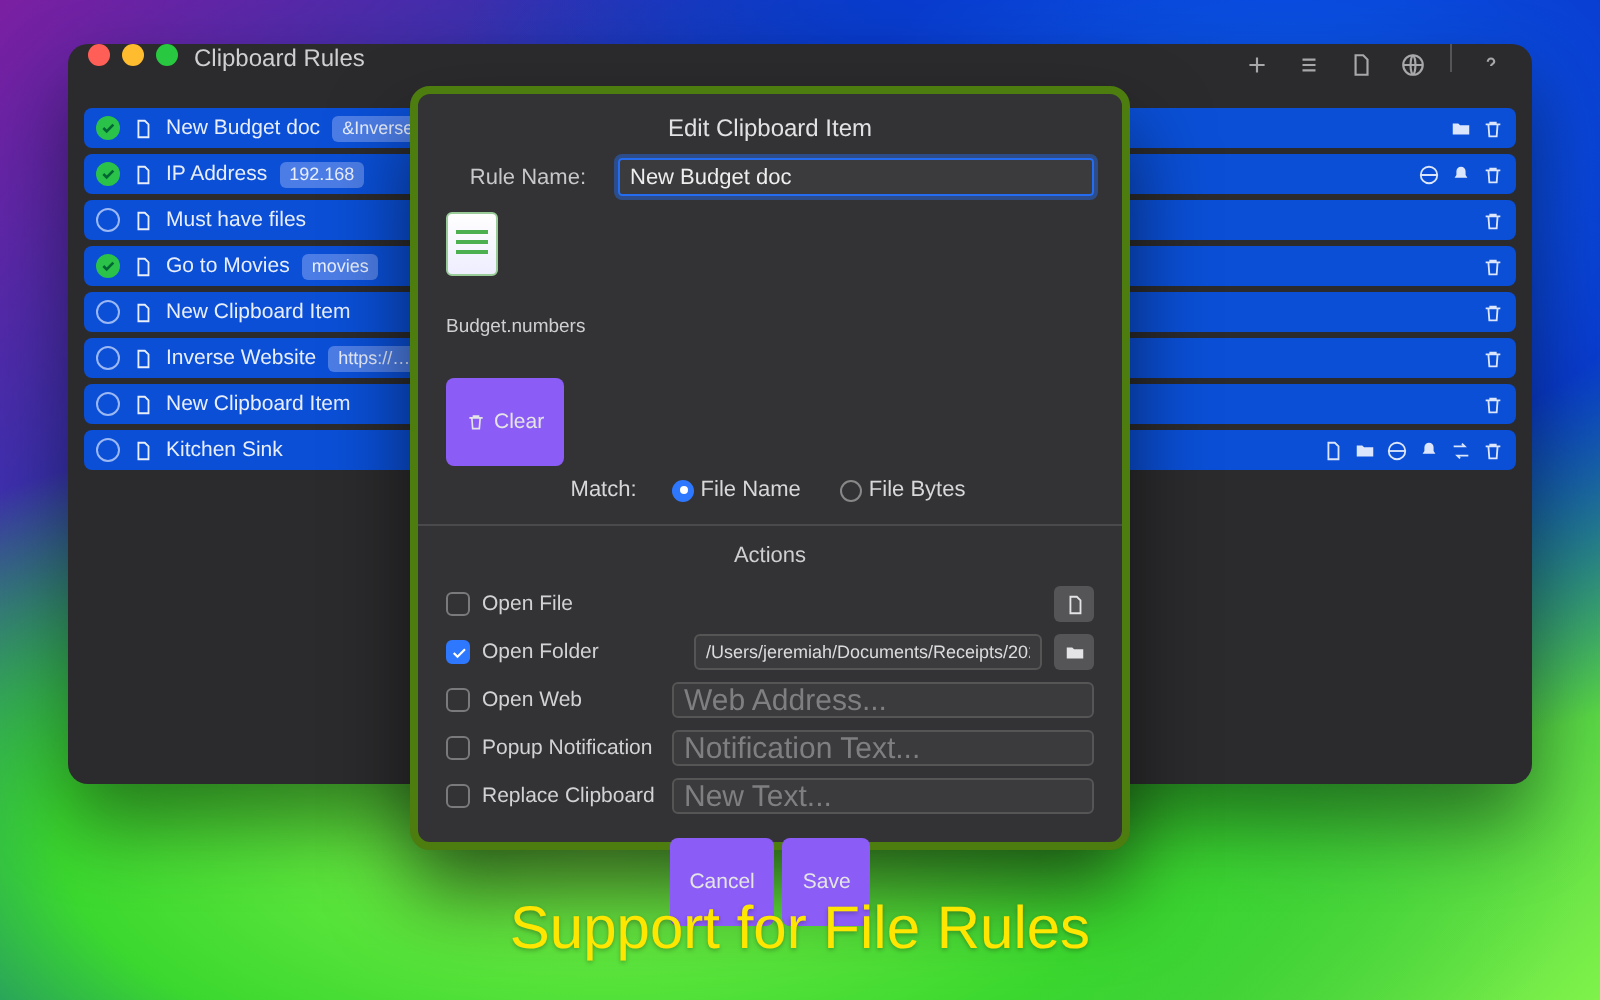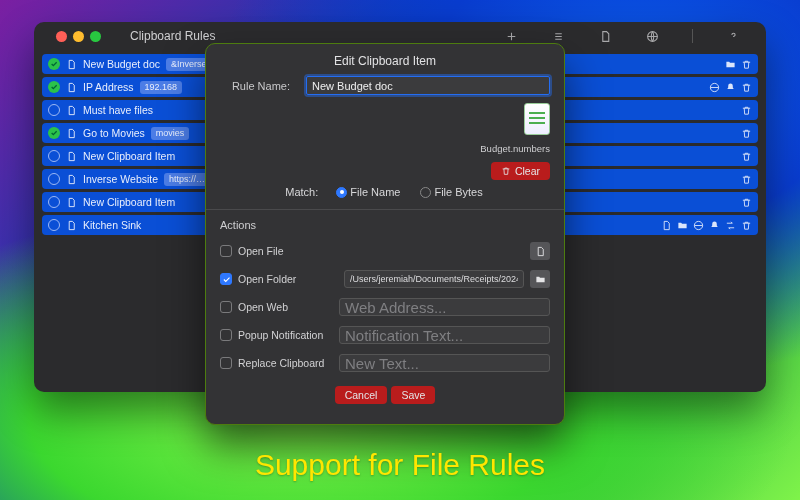--- a/index.html
+++ b/index.html
@@ -9,21 +9,21 @@
       radial-gradient(ellipse 900px 400px at 300px 420px, #7ff34a 0%, #3bd82f 30%, rgba(0,0,0,0) 55%),
       radial-gradient(ellipse 700px 500px at 640px 80px, #0b5ef0 0%, #093ccf 30%, rgba(0,0,0,0) 60%),
       linear-gradient(135deg, #7b1fa2 0%, #0a3db6 35%, #0a9a3b 65%, #7ff34a 100%);
     position: relative;
   }
   .window {
     position: absolute; left: 34px; top: 22px; width: 732px; height: 370px;
     background: #2b2b2d; border-radius: 10px; box-shadow: 0 20px 40px rgba(0,0,0,.45);
     overflow: hidden;
   }
-  .titlebar { height: 28px; display:flex; align-items:center; gap:25px; padding:0 22px; }
+  .titlebar { height: 28px; display:flex; gap:4px; padding:0 10px; }
   .tlights { display:flex; gap:6px; }
   .tl { width:11px; height:11px; border-radius:50%; }
   .tl.r{background:#ff5f57}.tl.y{background:#febc2e}.tl.g{background:#28c840}
   .title { color:#cfcfd1; font-size:12px; margin-left:4px; flex:0 0 auto; }
   .tspacer{flex:1}
   .tbtn { width:22px; height:20px; color:#a8a8aa; display:flex; align-items:center; justify-content:center; border-radius:4px; }
   .tbtn svg{width:13px;height:13px;}
   .tsearchwrap{display:flex;align-items:center;gap:4px;color:#8a8a8c;font-size:11px;background:#3a3a3c;border-radius:4px;padding:2px 8px;min-width:110px}
   .tsearchwrap input{background:transparent;border:none;outline:none;color:#cfcfcf;font-size:11px;width:80px}
 
@@ -41,42 +41,42 @@
   .rname{white-space:nowrap}
   .rtag{background:#4c7de6;border-radius:3px;padding:0 5px;font-size:9px;line-height:13px;height:13px}
   .rspacer{flex:1}
   .ractions{display:flex;gap:5px;align-items:center;color:#dbe5fb}
   .ractions span{width:11px;height:11px;display:flex;align-items:center;justify-content:center}
   .ractions svg{width:11px;height:11px}
 
   
   .modal {
     position:absolute; left:205px; top:43px; width:360px; height:382px;
-    background:#333335; border:1px solid #4d7c0f; border-radius:10px;
+    background:#333335; border:4px solid #4d7c0f; border-radius:10px;
     box-shadow: 0 22px 40px rgba(0,0,0,.55);
     color:#d8d8da; font-size:11px; padding:10px 14px 12px;
     display:flex; flex-direction:column; gap:6px;
   }
   .modal h1{font-size:12px;font-weight:400;text-align:center;color:#e2e2e4;margin-bottom:2px}
   .mrow{display:flex;align-items:center;gap:16px}
   .mrow.center{justify-content:center}
   .mlabel{width:70px;text-align:right;color:#c8c8ca}
   .mtext{flex:1;height:19px;background:#3b3b3d;border:1px solid #246df2;border-radius:2px;color:#eee;padding:0 5px;font-size:11px;outline: 2px solid rgba(36,109,242,.45);}
   .radio{display:inline-flex;align-items:center;gap:3px;margin:0 2px}
   .rcircle{width:11px;height:11px;border-radius:50%;border:1px solid #888;display:inline-block;position:relative}
   .rcircle.sel{border-color:#2e78ff;background:#2e78ff}
   .rcircle.sel::after{content:"";position:absolute;width:4px;height:4px;background:#fff;border-radius:50%;left:2.5px;top:2.5px}
-  .fileprev{display:flex;flex-direction:column;align-items:flex-end;gap:8px;margin-top:2px}
+  .fileprev{display:flex;flex-direction:column;align-items:flex-start;gap:20px;margin-top:2px}
   .fileicon{width:26px;height:32px;background:linear-gradient(#fff,#eef);border-radius:3px;position:relative;border:1px solid #9c9}
   .fileicon::after{content:"";position:absolute;left:4px;right:4px;top:8px;bottom:8px;background:repeating-linear-gradient(#4caf50 0 2px,transparent 2px 5px)}
   .filelabel{font-size:9.5px;color:#cfcfd1}
-  .mbtn{background:#b91c1c;color:#e4e4e6;border:none;border-radius:4px;padding:3px 10px;font-size:10.5px;display:inline-flex;align-items:center;gap:4px}
+  .mbtn{background:#8b5cf6;color:#e4e4e6;border:none;border-radius:4px;padding:16px 10px;font-size:10.5px;display:inline-flex;align-items:center;gap:4px}
   .mbtn svg{width:10px;height:10px}
   .divider{border-top:1px solid #4a4a4c;margin:5px -14px 0}
-  .sect{font-size:11px;text-align:left;color:#cfcfd1;margin:3px 0}
+  .sect{font-size:11px;text-align:center;color:#cfcfd1;margin:3px 0}
   .actrow{display:flex;align-items:center;gap:6px;height:22px}
   .chk{width:12px;height:12px;border-radius:3px;border:1px solid #7a7a7c;flex:0 0 auto;display:flex;align-items:center;justify-content:center}
   .chk.on{background:#2e78ff;border-color:#2e78ff}
   .chk.on svg{width:9px;height:9px;color:#fff}
   .actlabel{width:100px;color:#d2d2d4;font-size:10.5px}
   .actinput{flex:1;height:18px;background:#3b3b3d;border:1px solid #555;border-radius:3px;color:#dcdcde;padding:0 5px;font-size:15px}
   .actinput::placeholder{color:#7f7f82}
   .actsq{width:20px;height:18px;background:#555558;border-radius:3px;display:flex;align-items:center;justify-content:center}
   .actsq svg{width:11px;height:11px;color:#e4e4e6}
   .footer{display:flex;justify-content:center;gap:4px;margin-top:6px}

